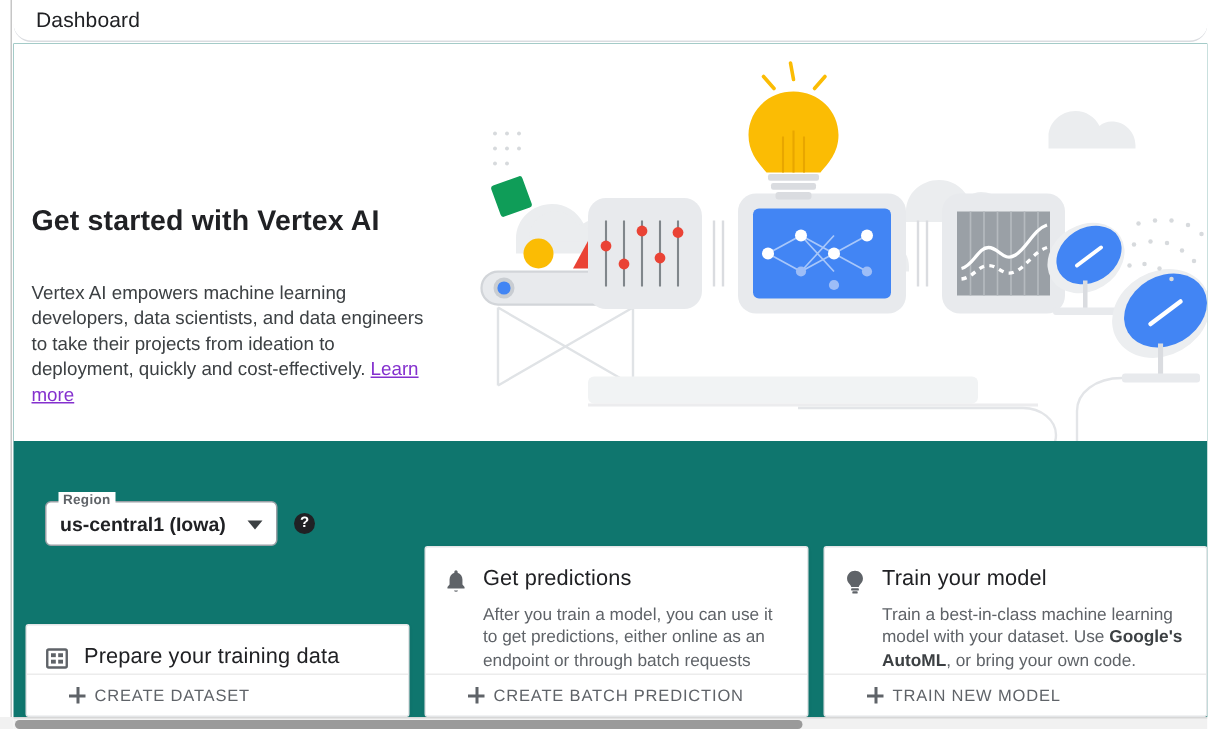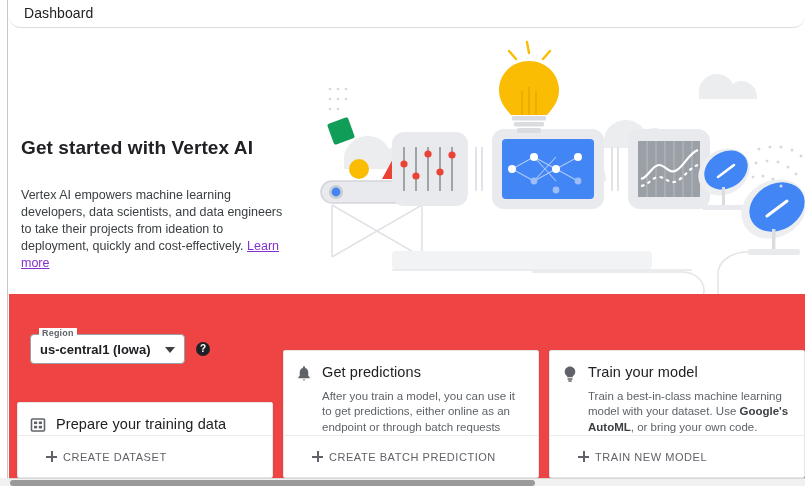--- a/index.html
+++ b/index.html
@@ -22,21 +22,21 @@
     position:absolute; left:9px; top:0; width:796px; height:28px;
     background:#ffffff; border-bottom:1px solid #dadce0;border-radius:12px;
   }
   .topbar-title {
     position:absolute; left:15px; top:5px;
     font-size:14px; color:#202124; letter-spacing:.1px;
   }
 
   .page {
     position:absolute; left:9px; top:29px; width:796px; height:449px;
-    background:#ef4444; overflow:hidden;
+    background:#0f766e; overflow:hidden;
   }
 
   
   .hero { position:absolute; left:0; top:0; width:796px; height:265px; background:#ffffff; }
   .hero-text { position:absolute; left:12px; top:108px; width:272px; }
   .hero-title {
     font-size:19px; font-weight:bold; color:#202124; letter-spacing:.1px;
     margin-bottom:11px;
   }
   .hero-body { font-size:12.5px; line-height:17px; color:#3c4043;margin-top:28px; }
@@ -77,21 +77,21 @@
   }
   .card-head { display:flex; align-items:flex-start; padding:13px 14px 0 12px; }
   .card-icon { width:16px; height:18px; flex:0 0 16px; margin-right:10px; margin-top:1px; }
   .card-title { font-size:14.5px; color:#202124; letter-spacing:.1px; line-height:17px; }
   .card-desc {
     font-size:11.5px; line-height:15.5px; color:#5f6368;
     padding:6px 14px 0 38px; flex:1 1 auto;
   }
   .card-desc b { color:#3c4043; font-weight:bold; }
   .card-foot {
-    border-top:1px solid #ececec; height:42px; display:flex; align-items:center;
+    border-top:1px solid #ececec; height:28px; display:flex; align-items:center;
     padding-left:28px; margin-top:auto;
   }
   .card-action {
     font-size:11px; color:#5f6368; letter-spacing:.55px;
     display:flex; align-items:center; cursor:pointer; text-transform:uppercase;
   }
   .plus { position:relative; width:11px; height:11px; margin-right:6px; flex:0 0 11px; }
   .plus:before, .plus:after {
     content:""; position:absolute; background:#5f6368;
   }

